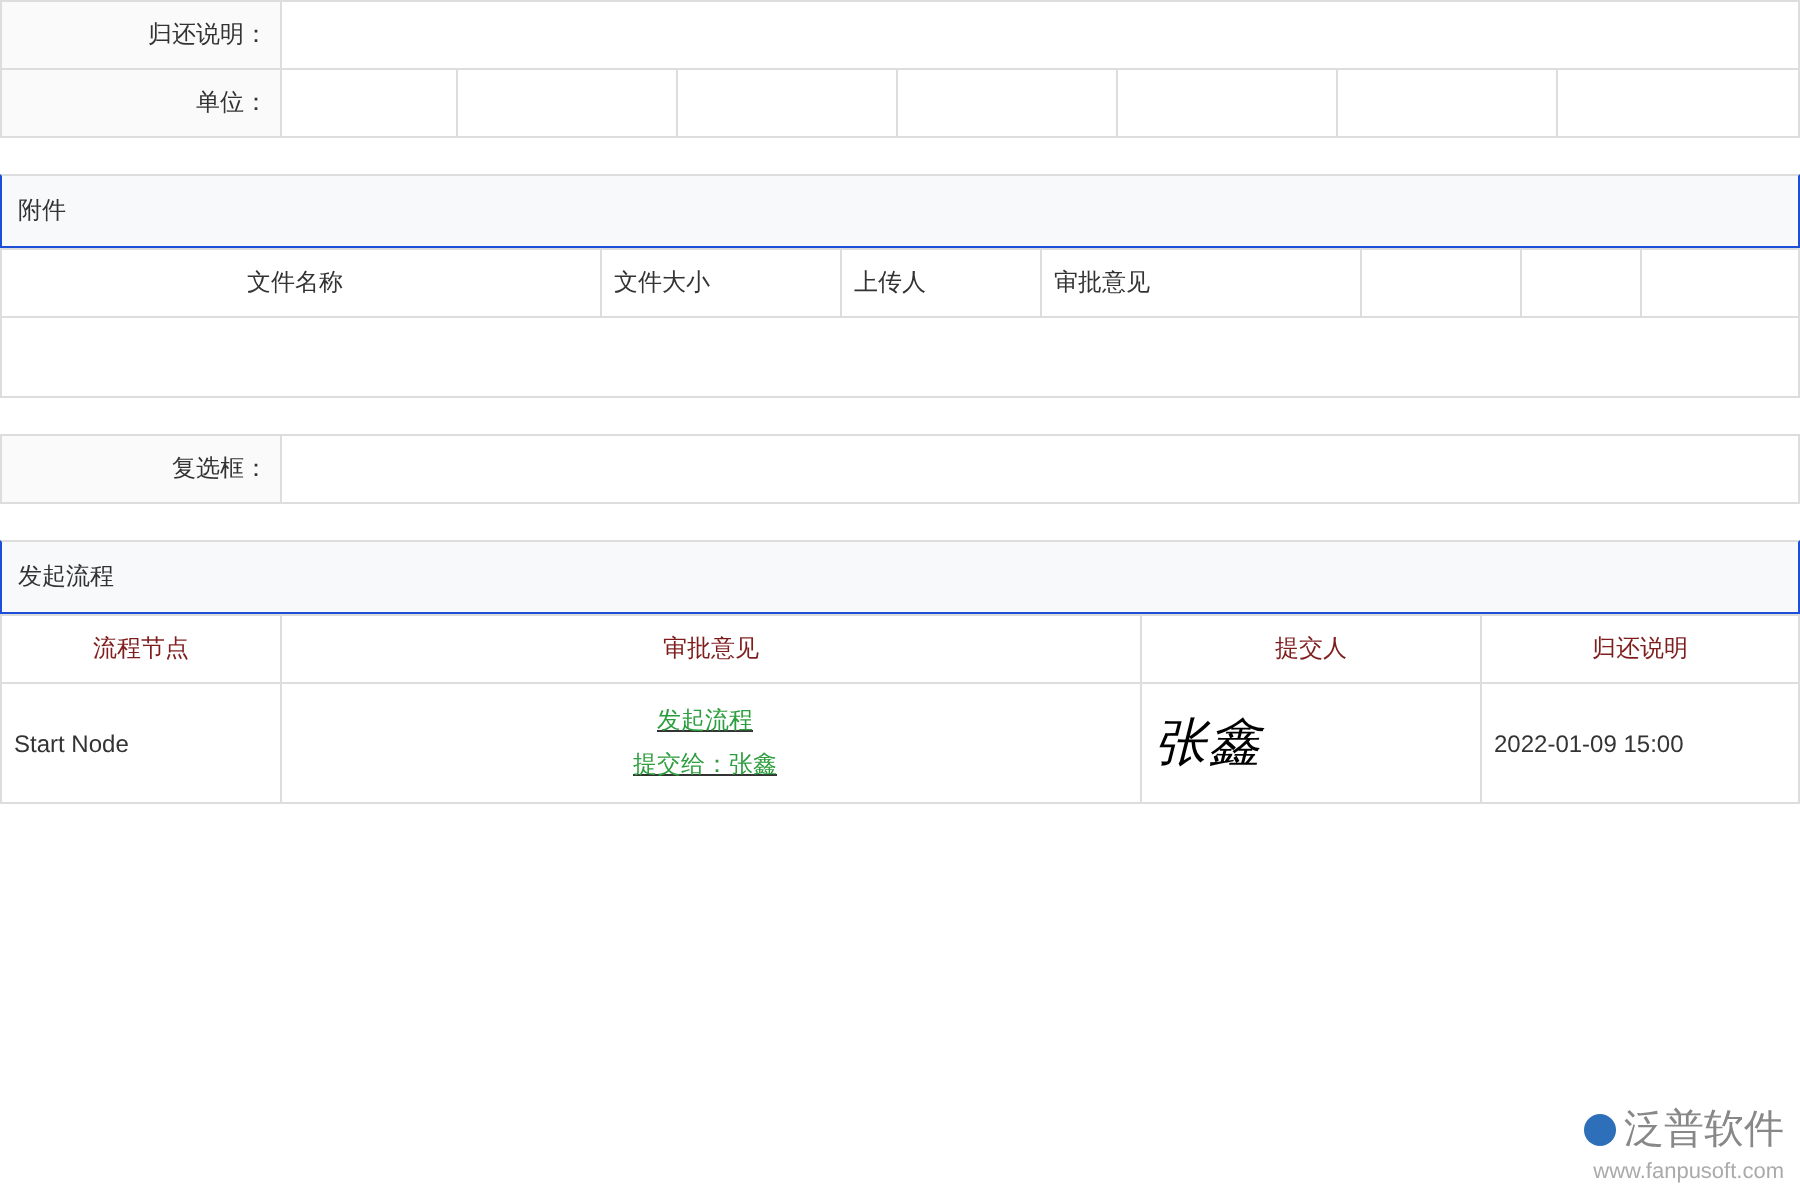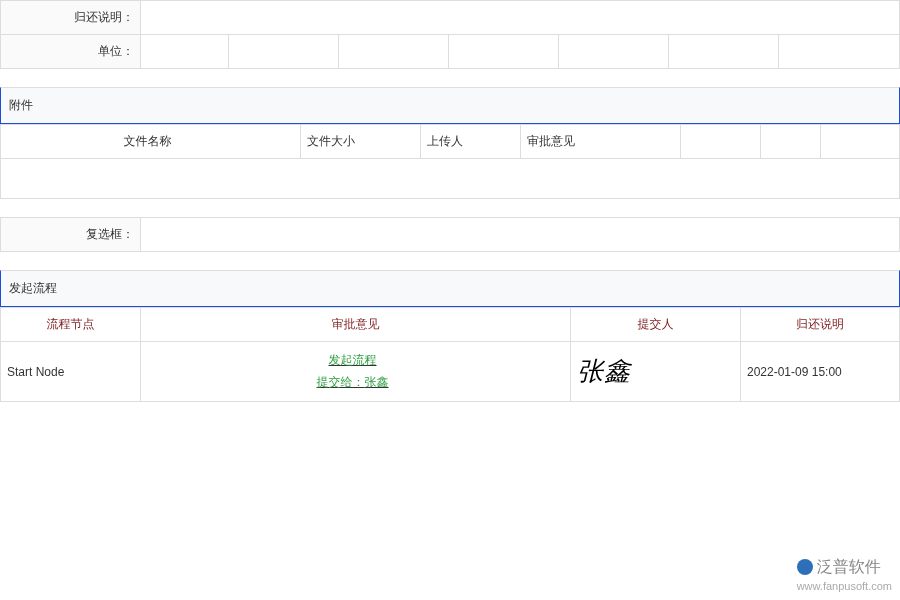--- a/index.html
+++ b/index.html
@@ -90,26 +90,26 @@
     .watermark {
       position: absolute;
       right: 8px;
       bottom: 6px;
       text-align: right;
       font-size: 11px;
       color: #aaa;
       line-height: 1.4;
     }
     .watermark .brand {
-      font-size: 16px;
+      font-size: 20px;
       color: #888;
       display: flex;
       align-items: center;
       gap: 4px;
-      justify-content: flex-start;
+      justify-content: center;
     }
     .logo-circle {
       width: 16px;
       height: 16px;
       border-radius: 50%;
       background: #2d6fb8;
       display: inline-block;
       position: relative;
     }
   </style>

